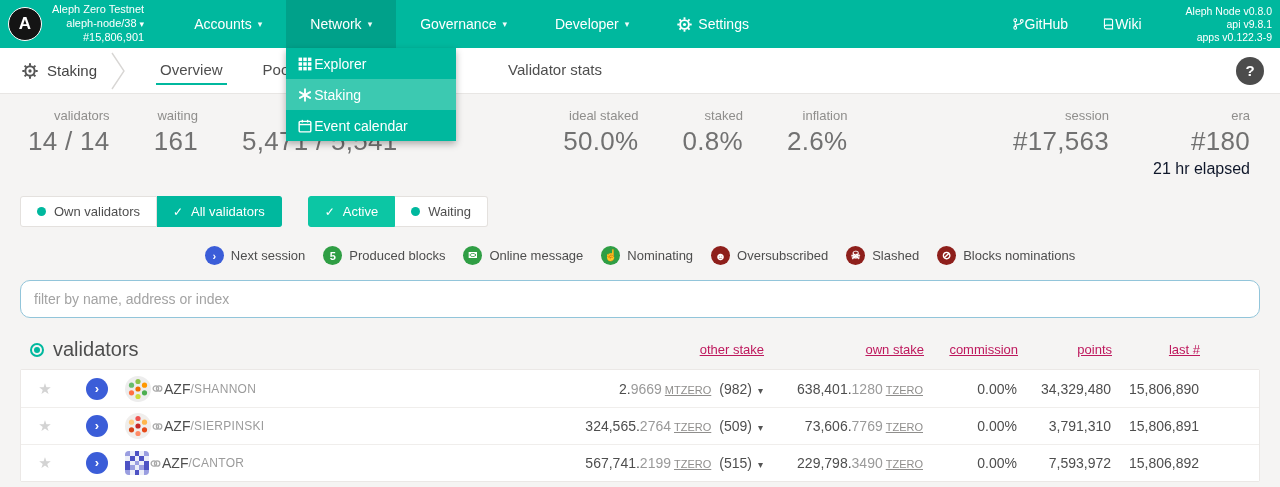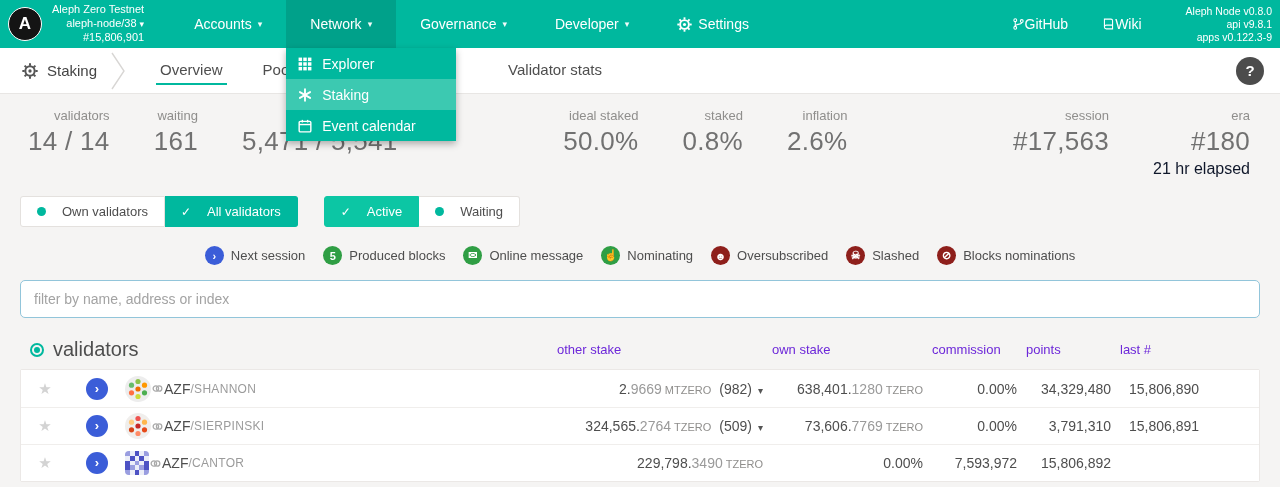--- a/index.html
+++ b/index.html
@@ -15,21 +15,21 @@
   .chain-info{margin-left:10px;text-align:right;font-size:11px;line-height:13.5px;cursor:pointer;white-space:nowrap;}
   .chain-info .caret{font-size:9px;margin-left:3px;}
   .nav{display:flex;align-items:stretch;margin-left:26px;}
   .nav-item{display:flex;align-items:center;gap:6px;padding:0 24px;font-size:14px;cursor:pointer;position:relative;}
   .nav-item .caret{font-size:9px;opacity:.95;}
   .nav-item.open{background:rgba(0,0,0,0.12);}
   .nav-item .gear-ic{width:15px;height:15px;color:#fff;}
   
   .dropdown{position:absolute;top:100%;left:0;width:170px;background:#00b89e;
     box-shadow:0 3px 7px rgba(0,0,0,.3);z-index:60;}
-  .menu-item{display:flex;align-items:center;gap:10px;height:31px;padding:0 12px;font-size:14px;color:#fff;cursor:pointer;}
+  .menu-item{display:flex;align-items:center;gap:2px;height:31px;padding:0 12px;font-size:14px;color:#fff;cursor:pointer;}
   .menu-item.active{background:#3cc9b1;}
   .menu-item svg{width:14px;height:14px;flex:none;color:#fff;}
   .hlinks{margin-left:auto;display:flex;align-items:center;gap:34px;font-size:14px;}
   .hlink{display:flex;align-items:center;gap:0;cursor:pointer;}
   .hlink svg{width:13px;height:14px;color:#fff;}
   .versions{text-align:right;font-size:10.5px;line-height:13px;margin-left:44px;
     padding-right:8px;display:flex;flex-direction:column;justify-content:center;white-space:nowrap;}
 
   
   .tabbar{height:46px;background:#fff;display:flex;align-items:stretch;border-bottom:1px solid #e8e6e4;position:relative;z-index:1;}
@@ -49,70 +49,70 @@
   .stats{display:flex;justify-content:space-between;align-items:flex-start;padding:14px 30px 8px 28px;}
   .sgroup{display:flex;gap:44px;}
   .stat{text-align:right;}
   .stat .lbl{font-size:13px;color:#8f8e8c;margin-bottom:3px;white-space:nowrap;}
   .stat .val{font-size:26px;color:#717171;letter-spacing:.3px;white-space:nowrap;}
   .stat .sub{font-size:16px;color:#0f172a;margin-top:3px;}
 
   
   .filters{display:flex;gap:26px;padding:10px 20px 6px;}
   .btn-group{display:flex;}
-  .fbtn{display:flex;align-items:center;gap:16px;padding:7px 16px;font-size:13px;background:#fff;
+  .fbtn{display:flex;align-items:center;gap:8px;padding:7px 16px;font-size:13px;background:#fff;
     border:1px solid #e4e1de;color:#4e4e4e;cursor:pointer;white-space:nowrap;}
   .btn-group .fbtn:first-child{border-radius:3px 0 0 3px;}
   .btn-group .fbtn:last-child{border-radius:0 3px 3px 0;}
   .btn-group .fbtn + .fbtn{border-left:none;}
   .fbtn .dot{width:9px;height:9px;border-radius:50%;background:#00b89e;flex:none;}
   .fbtn.sel{background:#00b89e;border-color:#00b89e;color:#fff;}
   .fbtn.sel.bright{background:#0cc6a4;border-color:#0cc6a4;}
   .fbtn .check{font-size:12px;}
 
   
   .legend{display:flex;justify-content:center;align-items:center;gap:18px;padding:13px 0 9px;}
   .litem{display:flex;align-items:center;gap:7px;font-size:13px;color:#4e4e4e;white-space:nowrap;}
   .lbadge{width:19px;height:19px;border-radius:50%;color:#fff;display:flex;align-items:center;
     justify-content:center;font-size:11px;font-weight:bold;flex:none;}
   .bg-blue{background:#3b5dd8;}
   .bg-green{background:#2f9e44;}
   .bg-red{background:#8e1f1b;}
 
   
   .search{padding:6px 20px 12px;}
-  .search input{width:100%;height:38px;border:1px solid #92c5da;border-radius:5px;padding:0 13px;
+  .search input{width:100%;height:38px;border:1px solid #92c5da;border-radius:10px;padding:0 13px;
     font-size:14px;color:#4e4e4e;background:#fff;outline:none;font-family:"Liberation Sans",sans-serif;}
   .search input::placeholder{color:#a3a3a3;}
 
   
   .table{margin:0 20px;}
   .tgrid{display:grid;grid-template-columns:48px 56px 1fr 215px 160px 94px 94px 88px 52px;align-items:center;}
   .thead{align-items:end;padding:8px 0 8px;}
   .ttitle{grid-column:1/4;display:flex;align-items:center;gap:9px;font-size:20px;color:#4e4e4e;padding-left:10px;}
   .dot-icon{width:14px;height:14px;border-radius:50%;border:2px solid #00b89e;display:flex;
     align-items:center;justify-content:center;flex:none;}
   .dot-icon span{width:6px;height:6px;border-radius:50%;background:#00b89e;}
-  .col-h{font-size:13px;color:#6d28d9;padding-right:8px;padding-bottom:4px;white-space:nowrap;}
+  .col-h{font-size:13px;color:#be185d;text-align:right;padding-right:8px;padding-bottom:4px;white-space:nowrap;text-decoration:underline;}
   .tbody{background:#fff;border:1px solid #ebe8e6;border-radius:2px;}
   .trow{height:37px;border-top:1px solid #f0eeec;background:#fff;}
   .trow:first-child{border-top:none;}
   .star{text-align:center;color:#d3d3d3;font-size:15px;cursor:pointer;}
   .expander{display:flex;justify-content:center;}
   .exp-badge{width:22px;height:22px;border-radius:50%;background:#3b5dd8;color:#fff;font-size:13px;
     font-weight:bold;display:flex;align-items:center;justify-content:center;cursor:pointer;padding-bottom:1px;}
   .identity{display:flex;align-items:center;overflow:hidden;}
   .avatar{width:26px;height:26px;flex:none;cursor:pointer;}
   .avatar.pix{width:24px;height:24px;border-radius:4px;overflow:hidden;}
   .link-ic{width:13px;height:13px;color:#a9a9a9;flex:none;}
   .nm-p{font-size:14px;color:#4e4e4e;}
   .nm-s{font-size:12px;color:#9b9b9b;letter-spacing:.3px;}
   .num{text-align:right;padding-right:8px;font-size:14px;color:#4e4e4e;white-space:nowrap;}
   .dec{color:#9a9a9a;}
-  .unit{font-size:11px;color:#8f8e8c;margin-left:3px;}
+  .unit{font-size:11px;color:#8f8e8c;margin-left:3px;text-decoration:underline;}
   .count{margin-left:8px;}
   .bal-caret{margin-left:6px;font-size:10px;color:#555;cursor:pointer;}
 </style>
 </head>
 <body>
 
 <header class="hdr">
   <div class="brand">
     <div class="logo">
       <span>A</span>
@@ -471,20 +471,23 @@
             <rect x="4" y="4" width="1" height="1" fill="#9a9ee0"></rect>
         </svg>
         <svg class="link-ic" viewBox="0 0 24 24" fill="none" stroke="currentColor" stroke-width="2.4">
           <circle cx="9" cy="12" r="5"></circle>
             <circle cx="15" cy="12" r="5"></circle>
         </svg>
         <span class="nm-p">AZF</span>
           <span class="nm-s">/CANTOR</span>
       </div>
       <div class="num">
+        <span>567,741.</span><span class="dec">2199</span><span class="unit">TZERO</span><span class="count">(515)</span><span class="bal-caret">▾</span>
+      </div>
+      <div class="num">
         <span>229,798.</span><span class="dec">3490</span><span class="unit">TZERO</span>
       </div>
       <div class="num">0.00%</div>
       <div class="num">7,593,972</div>
       <div class="num">15,806,892</div>
       <div></div>
     </div>
 
   </div>
 </div>

